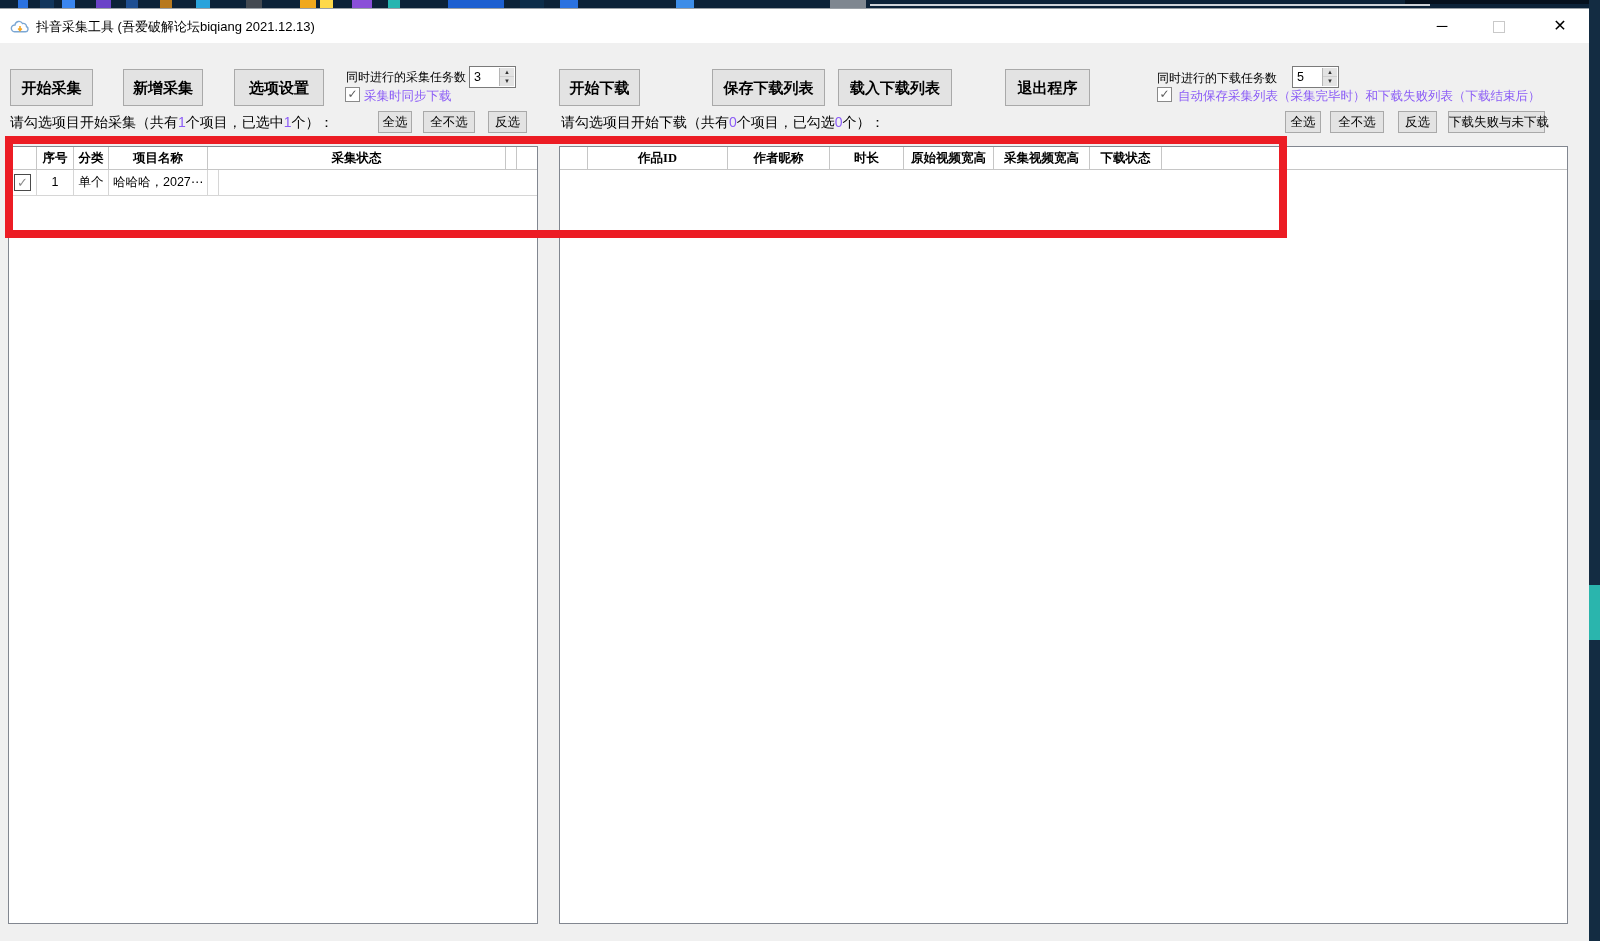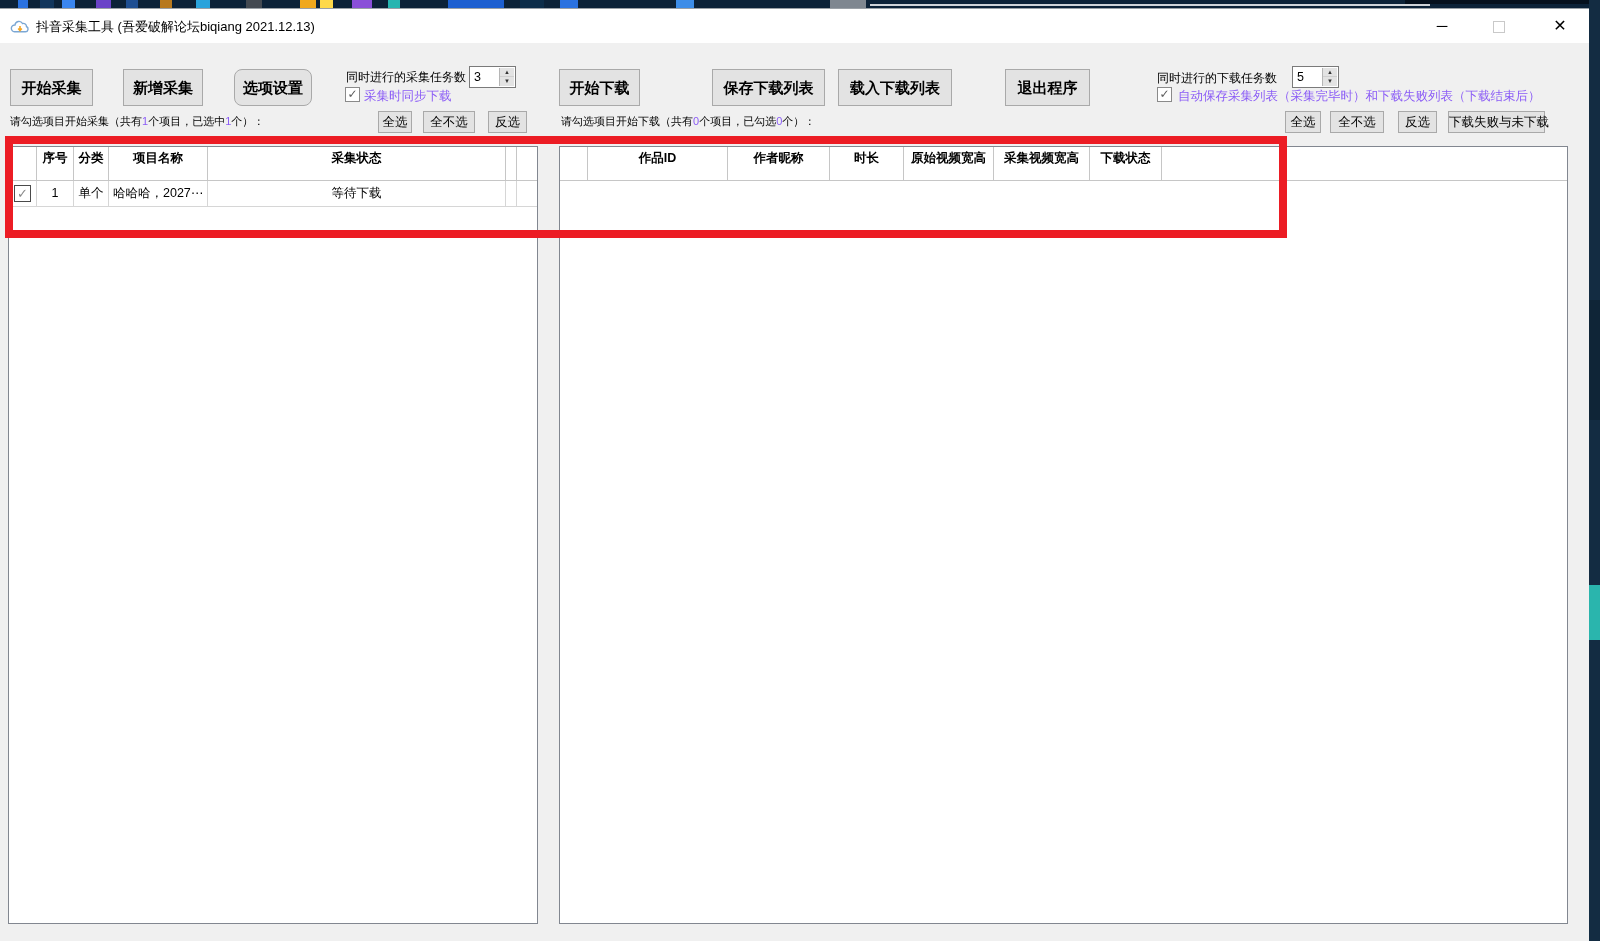--- a/index.html
+++ b/index.html
@@ -41,27 +41,27 @@
   .spin-val { position:absolute; left:4px; top:3px; font-size:12.5px; color:#000; }
   .spin-btns { position:absolute; right:1px; top:1px; width:15px; height:18px; background:#e3e3e3; border-left:1px solid #b5b5b5; }
   .spin-btns span { display:block; height:9px; font-size:6px; line-height:9px; text-align:center; color:#333; }
   .spin-up { border-bottom:1px solid #cfcfcf; }
 
   
   .cb { position:absolute; width:15px; height:15px; background:#fff; border:1px solid #8a8a8a;
         font-size:12px; line-height:13px; text-align:center; color:#5a5a5a; }
   .cb-lbl { position:absolute; font-size:12.5px; }
 
-  .sel-line { position:absolute; top:113px; font-size:11px; color:#000; white-space:nowrap; }
+  .sel-line { position:absolute; top:113px; font-size:14px; color:#000; white-space:nowrap; }
 
   
   .panel { position:absolute; top:145px; height:778px; background:#fff; border:1px solid #828790; }
   .panel-left { left:8px; width:530px; }
   .panel-right { left:559px; width:1009px; }
-  .thead { display:flex; height:34px; border-bottom:1px solid #c6c6c6; }
+  .thead { display:flex; height:23px; border-bottom:1px solid #c6c6c6;font-family:Liberation Serif, serif; }
   .th { border-right:1px solid #c6c6c6; font-size:12.5px; font-weight:bold; color:#000;
         text-align:center; line-height:22px; overflow:hidden; white-space:nowrap; }
   .th.noborder { border-right:none; }
   .trow { display:flex; height:26px; border-bottom:1px solid #d6d6d6; }
   .td { border-right:1px solid #d6d6d6; font-size:12.5px; color:#000; text-align:center;
         line-height:25px; overflow:hidden; white-space:nowrap; }
   .td.name { text-align:left; padding-left:4px; }
   .rowcb { display:inline-block; width:17px; height:17px; margin-top:4px; background:#fff; border:1px solid #4a4a4a;
            font-size:13px; line-height:15px; color:#8a8a8a; }
 
@@ -118,21 +118,21 @@
         </svg>
       </span>
       <span class="wtitle">抖音采集工具 (吾爱破解论坛biqiang 2021.12.13)</span>
       <span class="ctrl min">─</span>
       <span class="ctrl max"><span class="maxbox"></span></span>
       <span class="ctrl close">✕</span>
     </div>
 
     <div class="btn" style="left:10px;width:83px;">开始采集</div>
     <div class="btn" style="left:123px;width:80px;">新增采集</div>
-    <div class="btn" style="left:234px;width:78px;border-radius:8px;">选项设置</div>
+    <div class="btn" style="left:234px;width:90px;">选项设置</div>
 
     <span class="lbl" style="left:346px;top:60px;">同时进行的采集任务数</span>
     <div class="spinner" style="left:469px;">
       <span class="spin-val">3</span>
       <span class="spin-btns">
         <span class="spin-up">▲</span>
         <span class="spin-down">▼</span>
       </span>
     </div>
 
@@ -178,21 +178,20 @@
         <div class="th lw2">分类</div>
         <div class="th lw3">项目名称</div>
         <div class="th lw4">采集状态</div>
         <div class="th lw5"></div>
       </div>
       <div class="trow">
         <div class="td lw0"><span class="rowcb">✓</span></div>
         <div class="td lw1">1</div>
         <div class="td lw2">单个</div>
         <div class="td lw3 name">哈哈哈，2027⋯</div>
-        <div class="td lw4">等待下载</div>
         <div class="td lw5"></div>
       </div>
     </div>
 
     <div class="panel panel-right" style="top:137px;">
       <div class="thead">
         <div class="th rw0"></div>
         <div class="th rw1">作品ID</div>
         <div class="th rw2">作者昵称</div>
         <div class="th rw4">时长</div>

